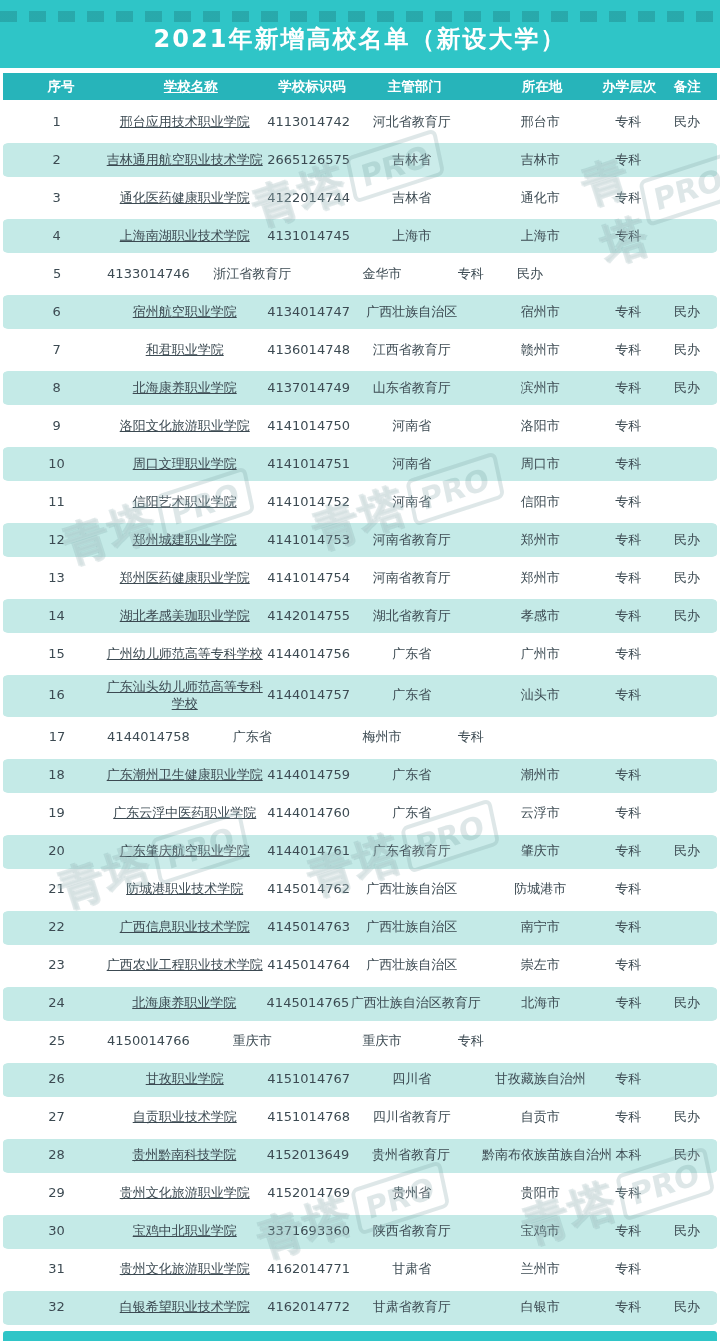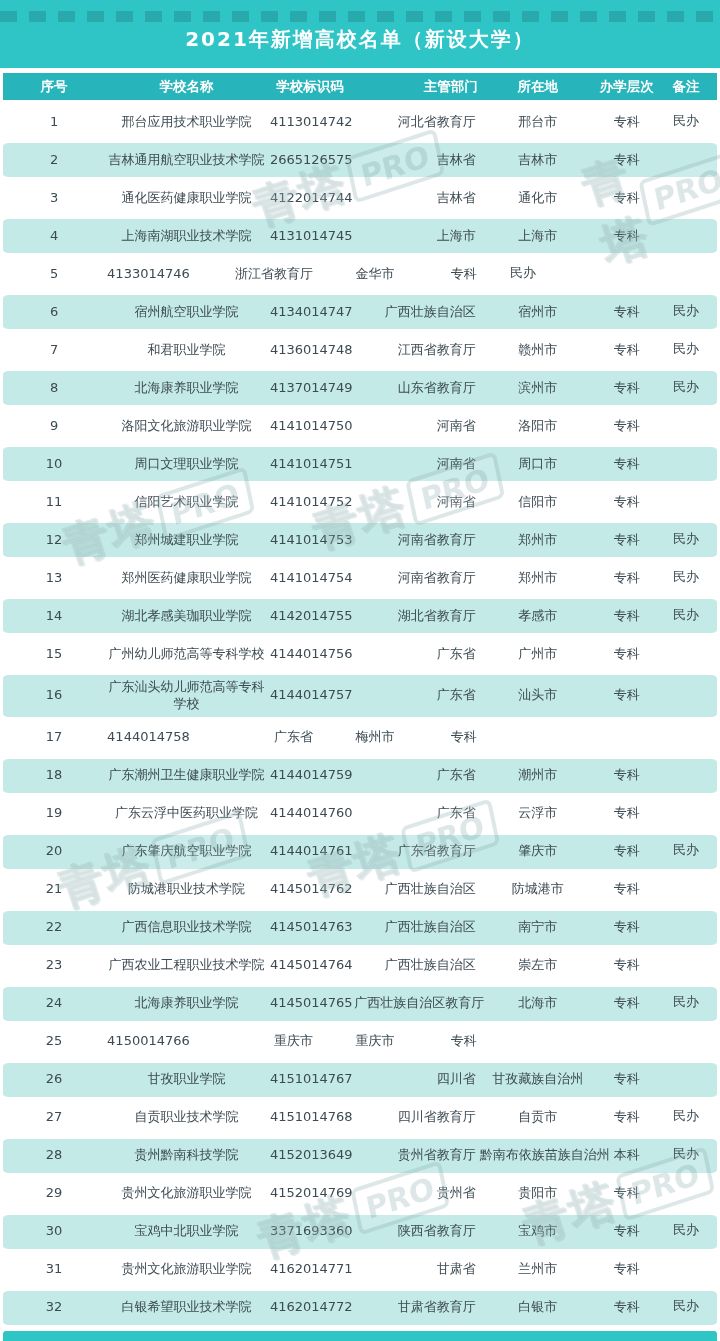--- a/index.html
+++ b/index.html
@@ -16,21 +16,21 @@
     height:68px;background:#2fc5c7;position:relative;
     display:flex;align-items:center;justify-content:center;
   }
   .wm-strip{
     position:absolute;top:11px;left:0;right:0;height:11px;
     background:repeating-linear-gradient(90deg,
       rgba(23,96,100,0.28) 0px, rgba(23,96,100,0.28) 17px,
       rgba(23,96,100,0) 17px, rgba(23,96,100,0) 29px);
   }
   .page-title{
-    color:#ffffff;font-size:20px;font-weight:bold;letter-spacing:2px;
+    color:#ffffff;font-size:24px;font-weight:bold;letter-spacing:2px;
     margin-top:10px;white-space:nowrap;
   }
 
   
   .table-wrap{padding:5px 3px 0 3px;}
   .header-row{
     background:#27b4ba;height:27px;display:flex;align-items:center;
     margin-bottom:3px;
   }
   .header-cell{
@@ -41,27 +41,27 @@
     display:flex;align-items:center;min-height:38px;box-sizing:border-box;
   }
   .row.alt{
     background:#c4eae7;border-top:2px solid #ffffff;border-bottom:2px solid #ffffff;
     border-radius:5px;background-clip:padding-box;
   }
   .cell{
     color:#3c4a52;font-size:13px;text-align:center;line-height:1.3;
     padding:4px 2px;box-sizing:border-box;white-space:nowrap;
   }
-  .col-seq{width:14.3%;}
-  .col-name{width:22.8%;white-space:normal;}
+  .col-seq{width:14.3%;padding-left:8px;}
+  .col-name{width:22.8%;white-space:normal;text-decoration:underline;}
   .col-code{width:11.8%;}
-  .col-dept{width:17.6%;text-align:right;}
-  .col-loc{width:16.8%;}
+  .col-dept{width:17.6%;}
+  .col-loc{width:16.8%;margin-left:7px;}
   .col-level{width:8.1%;}
-  .col-note{width:8.5%;font-family:Liberation Mono, monospace;}
+  .col-note{width:8.5%;}
 
   .bottom-strip{
     position:absolute;left:3px;right:3px;bottom:0;height:10px;
     background:#2fc5c7;border-radius:3px 3px 0 0;
   }
 
   
   .wm{
     position:absolute;display:flex;align-items:center;gap:4px;
     transform:rotate(-18deg);pointer-events:none;opacity:0.45;z-index:5;

